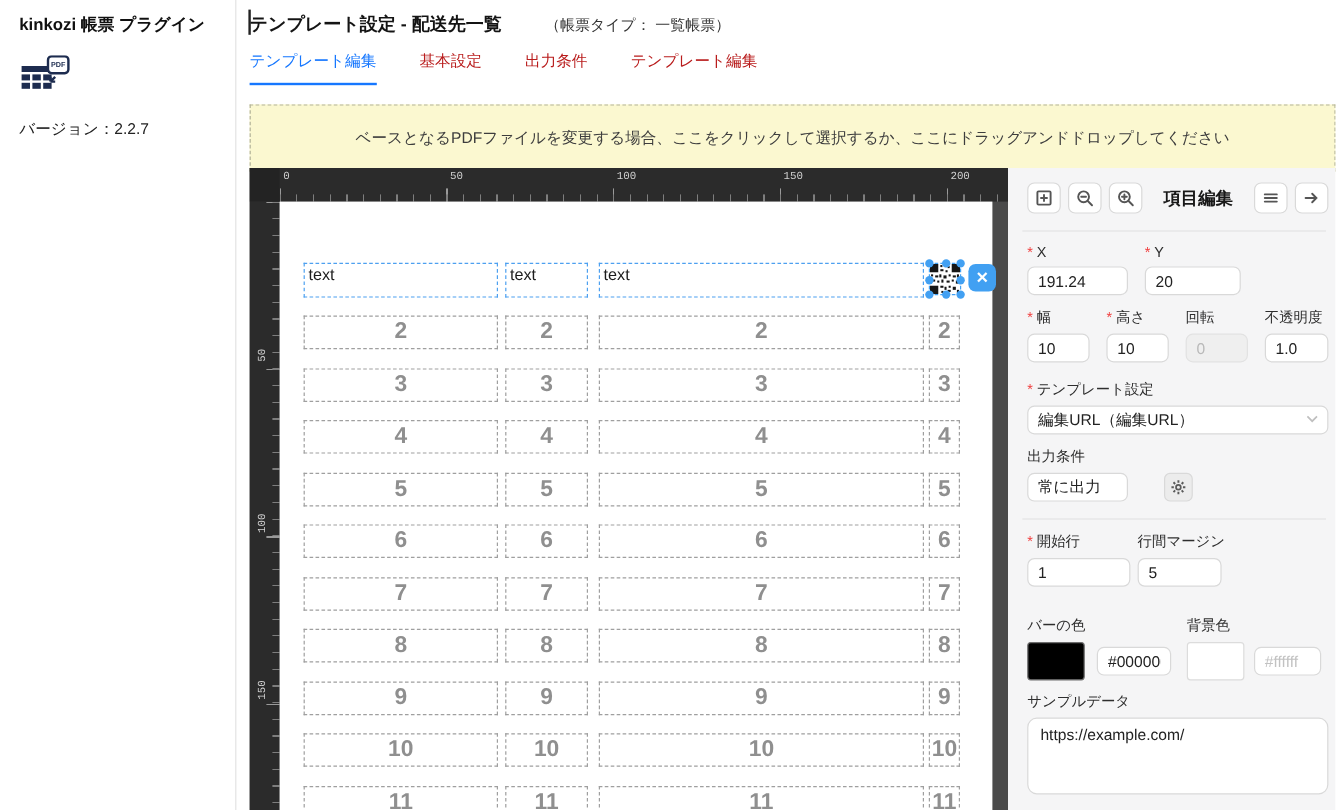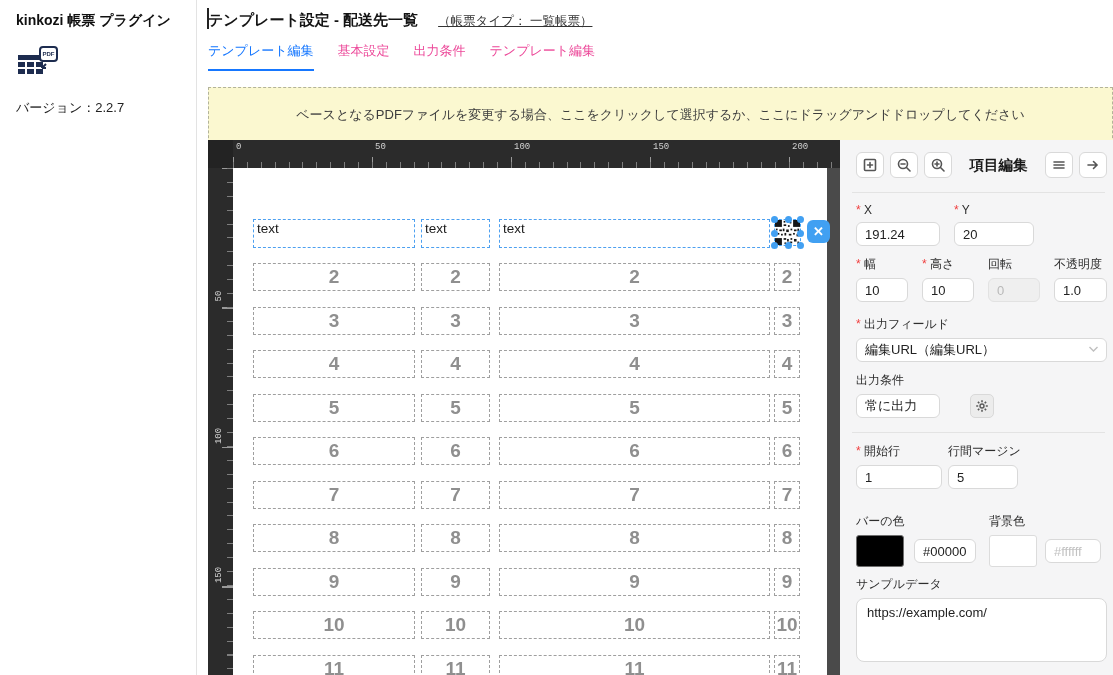--- a/index.html
+++ b/index.html
@@ -14,23 +14,23 @@
     border-right:1px solid #e3e3e3; padding:12px 16px; background:#fff; }
   .app-title { font-size:14px; font-weight:bold; color:#101010; }
   .plugin-icon { margin-top:16px; }
   .version { margin-top:16px; font-size:13px; color:#222; }
 
   
   .main { position:absolute; left:198px; top:0; right:0; height:675px; }
   .main-header { padding:11px 0 0 10px; display:flex; align-items:baseline; position:relative; }
   .text-cursor { position:absolute; left:9px; top:8px; width:1.5px; height:21px; background:#222; }
   .page-title { font-size:15px; font-weight:bold; color:#141414; }
-  .form-type-note { font-size:12.5px; color:#333; margin-left:20px;text-decoration:underline; }
-  .tabs { display:flex; gap:24px; padding-left:10px; margin-top:12px; }
-  .tab { font-size:13px; color:#ec4899; padding-bottom:9px; cursor:pointer; border-bottom:2px solid transparent; }
+  .form-type-note { font-size:12.5px; color:#333; margin-left:36px; }
+  .tabs { display:flex; gap:36px; padding-left:10px; margin-top:12px; }
+  .tab { font-size:13px; color:#b91c1c; padding-bottom:9px; cursor:pointer; border-bottom:2px solid transparent; }
   .tab.active { color:#1677ff; border-bottom-color:#1677ff; }
   .banner { margin:16px 0 0 10px; height:56px; background:#fbf8d0; border:1px dashed #b3b399;
     display:flex; align-items:center; justify-content:center; font-size:13px; color:#3d3d3d; cursor:pointer; }
 
   
   .workspace { position:absolute; left:0; top:140px; right:0; bottom:0; }
   .canvas { position:absolute; left:10px; top:0; width:632px; height:535px; background:#4a4a4a; overflow:hidden; }
   .h-ruler { position:absolute; left:0; top:0; width:632px; height:28px; background:#2b2b2b; }
   .h-ticks { position:absolute; left:25px; right:0; bottom:0; height:6px;
     background:repeating-linear-gradient(to right,#7e7e7e 0,#7e7e7e 1px,transparent 1px,transparent 13.9px); }
@@ -312,21 +312,21 @@
           <input class="inp" disabled="" value="0" style="">
         </div>
         <div class="fgroup" style="width:53px;">
           <div class="flabel">不透明度</div>
           <input class="inp" value="1.0" style="">
         </div>
       </div>
 
       <div class="frow" style="margin-top:14px;">
         <div class="fgroup" style="width:251px;">
-          <div class="flabel req">出力フィールド</div>
+          <div class="flabel req">テンプレート設定</div>
           <div class="select">
             <input class="inp" readonly="" value="編集URL（編集URL）" style="">
             <svg class="chev" width="11" height="8" viewBox="0 0 11 8">
               <path d="M1.5 2 L5.5 6 L9.5 2" stroke="#bfbfbf" stroke-width="1.4" fill="none"></path>
             </svg>
           </div>
         </div>
       </div>
 
 

